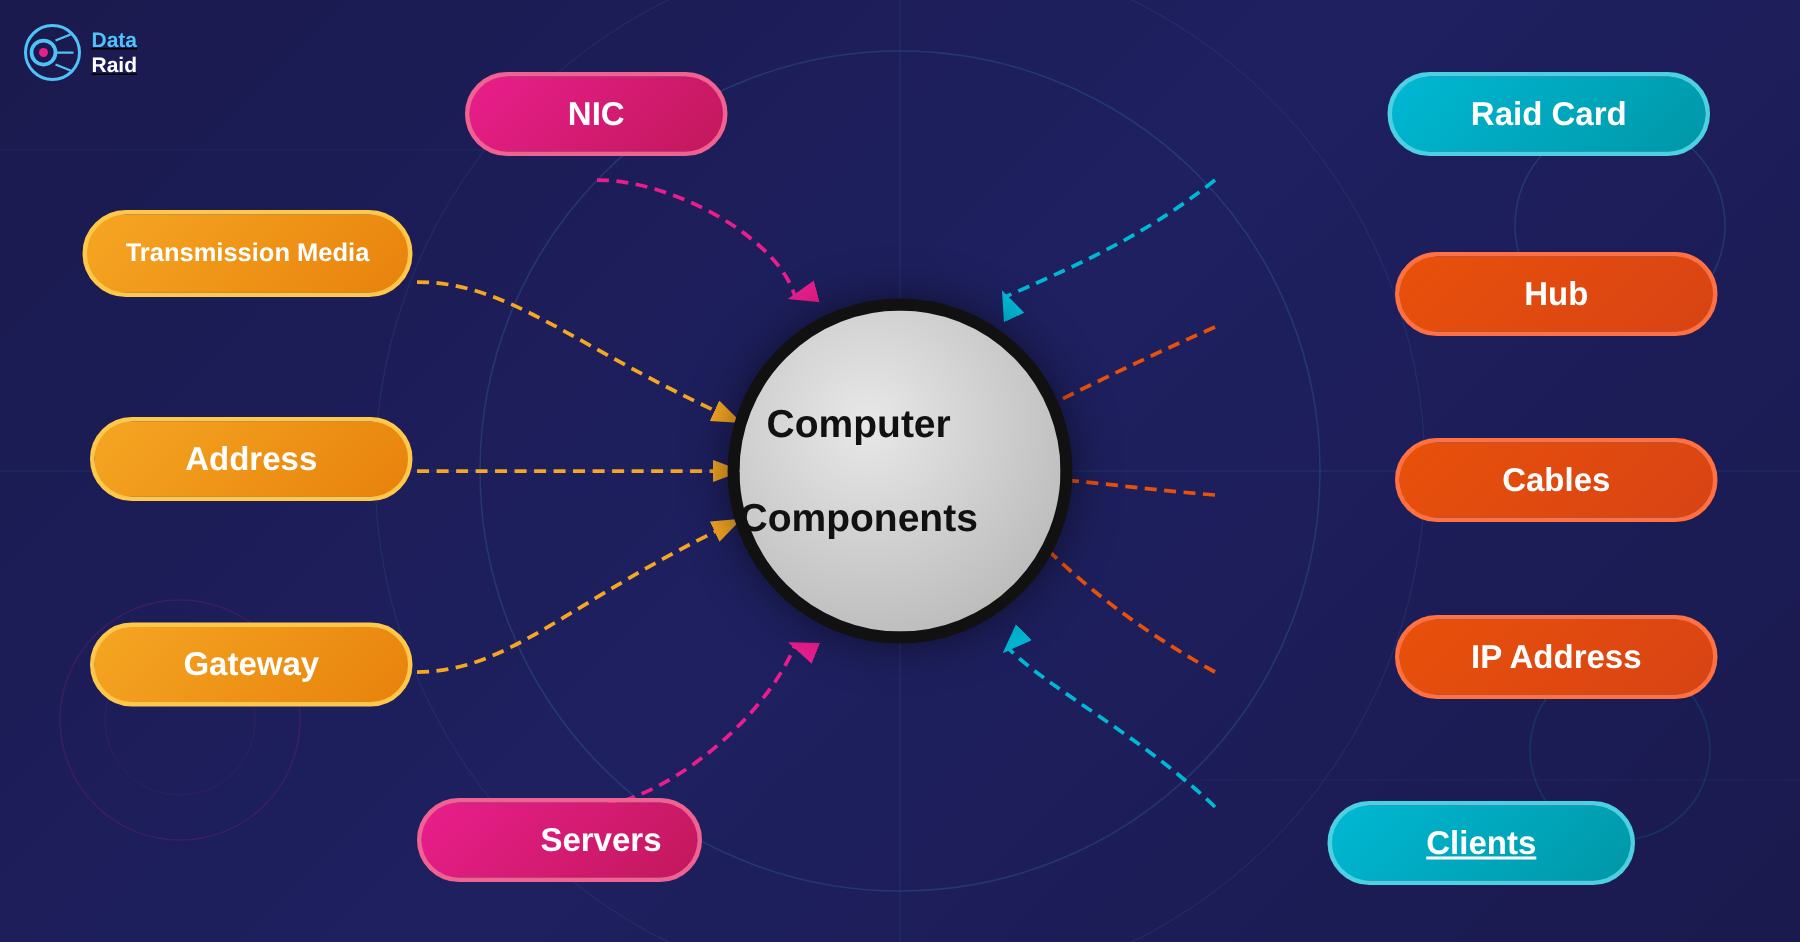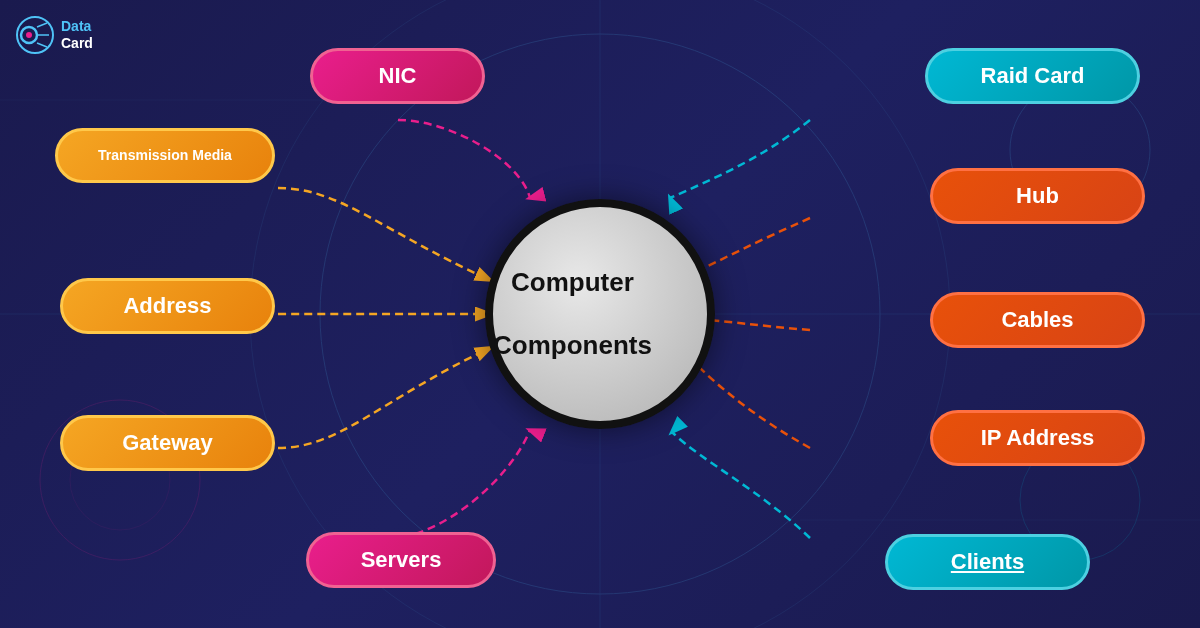--- a/index.html
+++ b/index.html
@@ -26,20 +26,21 @@
       opacity: 0.15;
     }
 
     .logo {
       position: absolute;
       top: 15px;
       left: 15px;
       display: flex;
       align-items: center;
       gap: 6px;
+      text-decoration: underline;
     }
 
     .logo-icon {
       width: 40px;
       height: 40px;
     }
 
     .logo-text {
       display: flex;
       flex-direction: column;
@@ -110,23 +111,23 @@
 
     .node-red-orange {
       background: linear-gradient(135deg, #e8510a, #d84315);
       border: 3px solid #ff7043;
     }
 
     
     
     #transmission-media {
       left: 55px;
-      top: 128px;
+      top: 140px;
       width: 220px;
-      font-size: 14px;
+      font-size: 17px;
       line-height: 1.2;
       padding: 16px 20px;
     }
 
     #router {
       left: 60px;
       top: 278px;
       width: 215px;
     }
 
@@ -138,23 +139,24 @@
 
     
     #nic {
       left: 310px;
       top: 48px;
       width: 175px;
     }
 
     
     #servers {
-      left: 306px;
+      left: 278px;
       top: 532px;
       width: 190px;
+      justify-content: flex-end;
     }
 
     
     #raid-card {
       right: 60px;
       top: 48px;
       width: 215px;
     }
 
     #hub {
@@ -218,21 +220,21 @@
   <svg class="logo-icon" viewBox="0 0 40 40">
     <circle cx="20" cy="20" r="18" fill="#1a1a4e" stroke="#4fc3f7" stroke-width="2"></circle>
     <circle cx="14" cy="20" r="8" fill="none" stroke="#4fc3f7" stroke-width="2.5"></circle>
     <circle cx="14" cy="20" r="3" fill="#e91e8c"></circle>
     <line x1="22" y1="12" x2="32" y2="8" stroke="#4fc3f7" stroke-width="1.5"></line>
     <line x1="22" y1="20" x2="34" y2="20" stroke="#4fc3f7" stroke-width="1.5"></line>
     <line x1="22" y1="28" x2="32" y2="32" stroke="#4fc3f7" stroke-width="1.5"></line>
   </svg>
   <div class="logo-text">
     <span>Data</span>
-    <span>Card</span>
+    <span>Raid</span>
   </div>
 </div>
 
 <svg class="arrows-svg" viewBox="0 0 1200 628">
   <defs>
     <marker id="arrow-orange-r" markerWidth="8" markerHeight="8" refX="6" refY="3" orient="auto">
       <path d="M0,0 L0,6 L8,3 z" fill="#f5a623"></path>
     </marker>
     <marker id="arrow-orange-l" markerWidth="8" markerHeight="8" refX="2" refY="3" orient="auto">
       <path d="M8,0 L8,6 L0,3 z" fill="#f5a623"></path>

